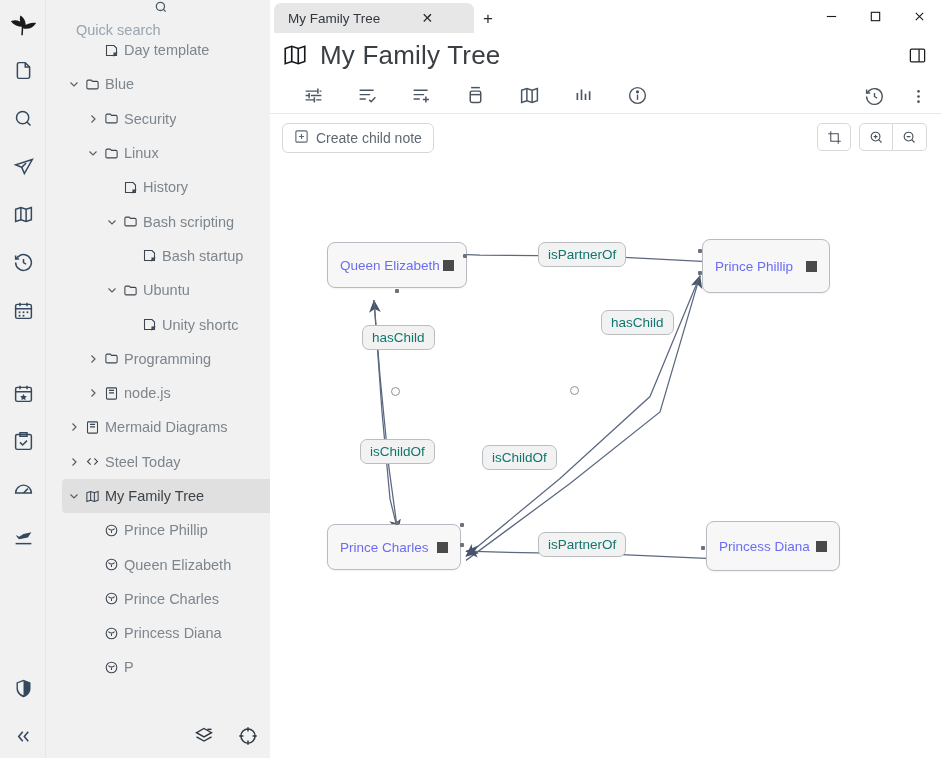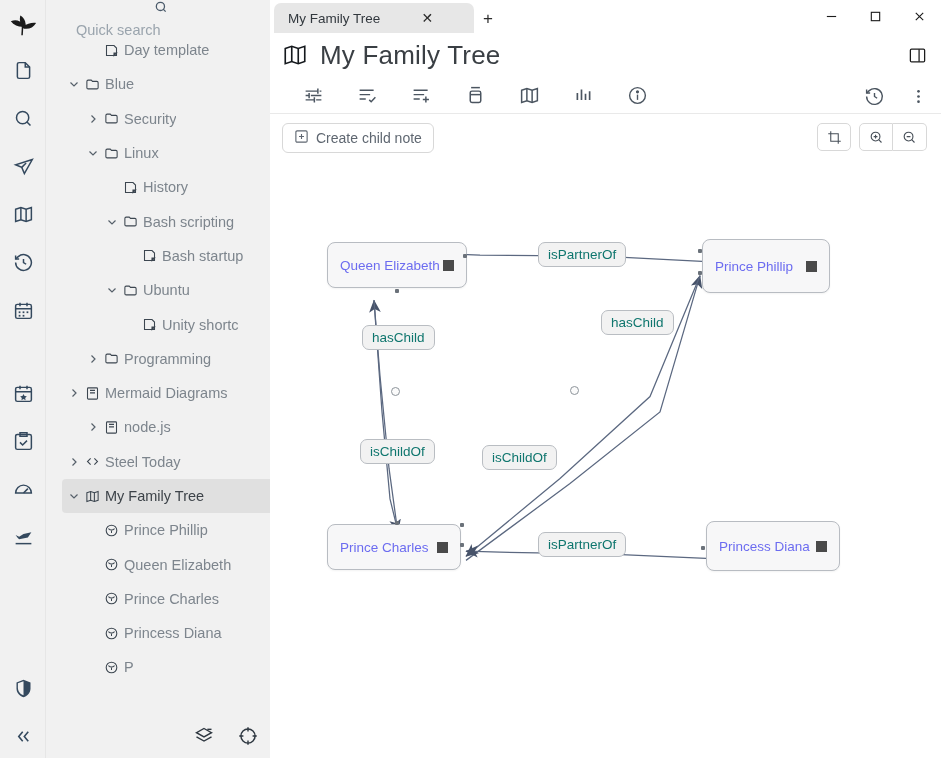--- a/index.html
+++ b/index.html
@@ -481,47 +481,47 @@
               <path d="M9 5l7 7-7 7"></path>
             </svg>
           </span>
           <span class="ticon">
             <svg width="15" height="15" viewBox="0 0 24 24" fill="none" stroke="currentColor" stroke-width="1.7">
               <path d="M3 7a2 2 0 0 1 2-2h5l2 2h7a2 2 0 0 1 2 2v8a2 2 0 0 1-2 2H5a2 2 0 0 1-2-2z"></path>
             </svg>
           </span>
           <span class="tlabel">Programming</span>
         </div>
-        <div class="trow" style="padding-left: 8px;">
+        <div class="trow" style="padding-left: 27px;">
           <span class="twist">
             <svg width="12" height="12" viewBox="0 0 24 24" fill="none" stroke="currentColor" stroke-width="2.4">
               <path d="M9 5l7 7-7 7"></path>
             </svg>
           </span>
           <span class="ticon">
             <svg width="15" height="15" viewBox="0 0 24 24" fill="none" stroke="currentColor" stroke-width="1.7">
               <rect x="4" y="3" width="16" height="18" rx="1.5"></rect>
               <path d="M8 7h8M8 11h8"></path>
             </svg>
           </span>
-          <span class="tlabel">Mermaid Diagrams</span>
-        </div>
-        <div class="trow" style="padding-left: 27px;">
+          <span class="tlabel">node.js</span>
+        </div>
+        <div class="trow" style="padding-left: 8px;">
           <span class="twist">
             <svg width="12" height="12" viewBox="0 0 24 24" fill="none" stroke="currentColor" stroke-width="2.4">
               <path d="M9 5l7 7-7 7"></path>
             </svg>
           </span>
           <span class="ticon">
             <svg width="15" height="15" viewBox="0 0 24 24" fill="none" stroke="currentColor" stroke-width="1.7">
               <rect x="4" y="3" width="16" height="18" rx="1.5"></rect>
               <path d="M8 7h8M8 11h8"></path>
             </svg>
           </span>
-          <span class="tlabel">node.js</span>
+          <span class="tlabel">Mermaid Diagrams</span>
         </div>
         <div class="trow" style="padding-left: 8px;">
           <span class="twist">
             <svg width="12" height="12" viewBox="0 0 24 24" fill="none" stroke="currentColor" stroke-width="2.4">
               <path d="M9 5l7 7-7 7"></path>
             </svg>
           </span>
           <span class="ticon">
             <svg width="15" height="15" viewBox="0 0 24 24" fill="none" stroke="currentColor" stroke-width="1.7">
               <path d="M9 7l-5 5 5 5M15 7l5 5-5 5"></path>

